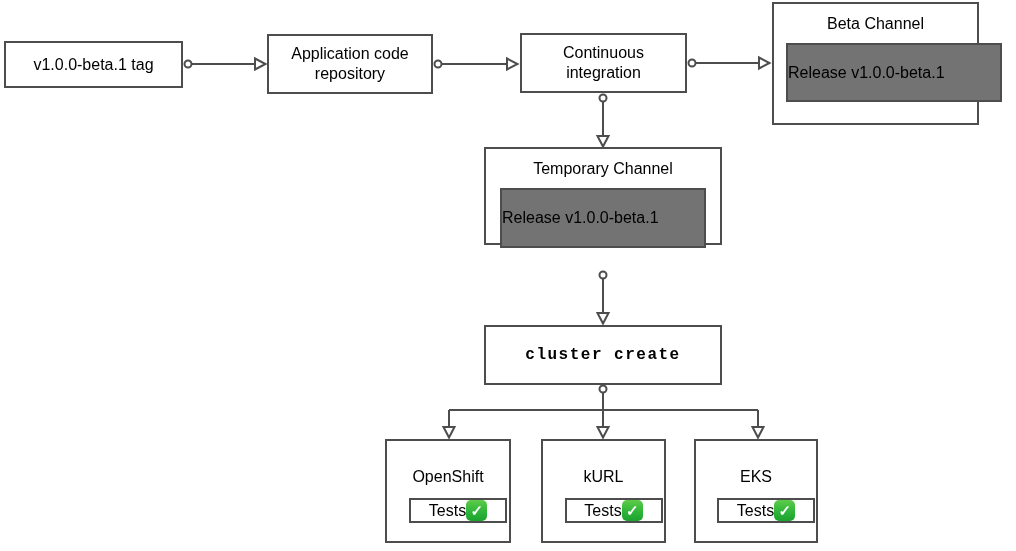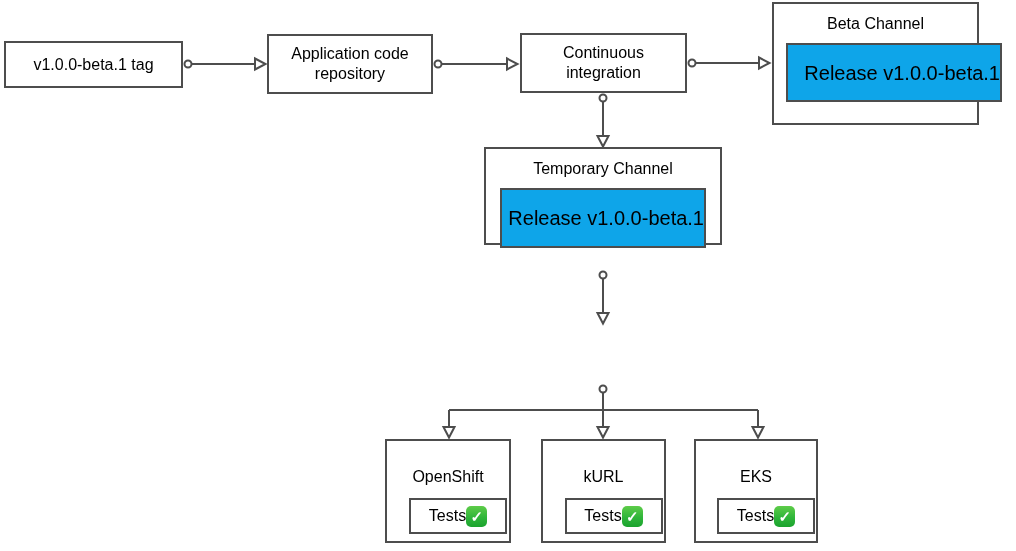--- a/index.html
+++ b/index.html
@@ -34,45 +34,45 @@
     line-height: 20px;
   }
   .multiline { white-space: pre-line; }
   .channel {
     flex-direction: column;
     justify-content: flex-start;
   }
   .channel-title { margin-top: 10px; }
   .inner-box {
     position: absolute;
-    background: #0ea5e9;
+    background: #737373;
     border: 2px solid #4d4d4d;
     box-sizing: border-box;
     display: flex;
     align-items: center;
-    justify-content: flex-end;
-    font-size: 20px;
+    justify-content: flex-start;
+    font-size: 16px;
   }
   .beta-inner  { left: 12px; top: 39px; width: 216px; height: 59px; }
   .temp-inner  { left: 14px; top: 39px; width: 206px; height: 60px; }
   .cluster-create-label {
     font-family: "Liberation Mono", "DejaVu Sans Mono", monospace;
     font-weight: bold;
     font-size: 16px;
     letter-spacing: 1.5px;
   }
   .cluster-box {
     flex-direction: column;
     justify-content: flex-start;
   }
   .cluster-title { margin-top: 26px; }
   .tests-box {
     margin-top: 11px;
     width: 98px;
-    height: 36px;
+    height: 25px;
     border: 2px solid #4d4d4d;
     box-sizing: border-box;
     display: flex;
     align-items: center;
     justify-content: center;
     font-size: 16px;
     background: #ffffff;
     margin-left: 20px;
   }
   .check-badge {
@@ -160,20 +160,23 @@
     </div>
   </div>
 
   <div class="node channel" style="left:484px; top:147px; width:238px; height:98px;">
     <div class="channel-title">Temporary Channel</div>
     <div class="inner-box temp-inner">
       <span>Release v1.0.0-beta.1</span>
     </div>
   </div>
 
+  <div class="node" style="left:484px; top:325px; width:238px; height:60px;">
+    <span class="cluster-create-label">cluster create</span>
+  </div>
 
   <div class="node cluster-box" style="left:385px; top:439px; width:126px; height:104px;">
     <div class="cluster-title">OpenShift</div>
     <div class="tests-box">
       <span>Tests</span>
       <span class="check-badge">✓</span>
     </div>
   </div>
 
   <div class="node cluster-box" style="left:541px; top:439px; width:125px; height:104px;">

